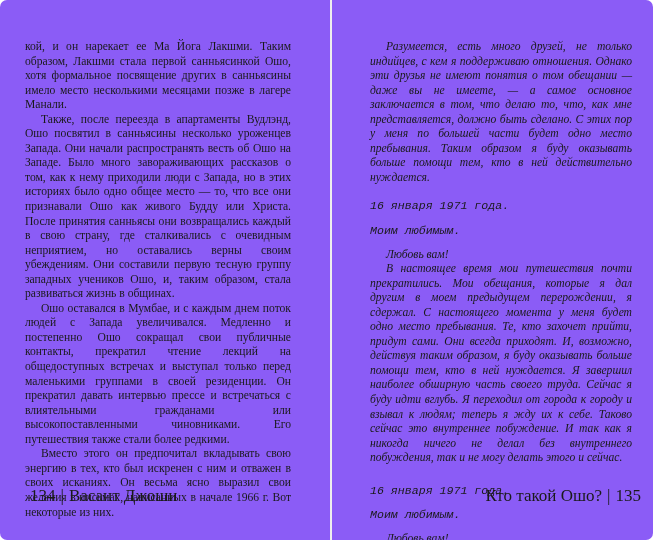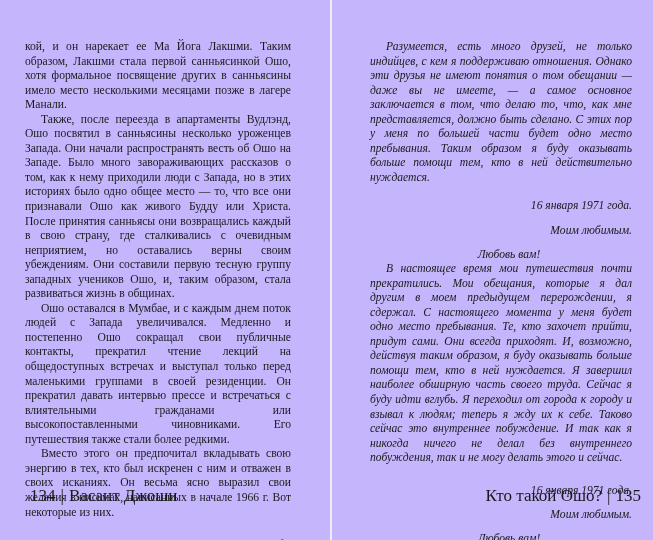--- a/index.html
+++ b/index.html
@@ -3,38 +3,38 @@
   <meta charset="utf-8">
   <style>
     html, body { margin: 0; padding: 0; }
     body {
       width: 653px; height: 540px; overflow: hidden;
       background: #ffffff;
       font-family: "Liberation Serif", "DejaVu Serif", serif;
       color: #1a1a1a;
       position: relative;
     }
-    .spread { position: absolute; inset: 0; background: #c4b5fd; }
+    .spread { position: absolute; inset: 0; background: #8b5cf6; border-radius: 7px; }
     .gutter {
       position: absolute; left: 330px; top: 0; width: 2px; height: 540px;
       background: linear-gradient(to right, #f2f2f2, #e9e9e9, #f4f4f4);
     }
     .page { position: absolute; top: 0; height: 540px; }
     .page-left { left: 0; width: 330px; }
     .page-right { left: 332px; width: 337px; }
 
     .text-block { position: absolute; font-size: 11.6px; line-height: 14.55px; }
     .page-left .text-block { left: 25px; width: 266px; top: 40px; }
     .page-right .text-block { left: 38px; width: 262px; top: 40px; }
 
     p { margin: 0; text-align: justify; text-indent: 16px; hyphens: manual; }
     p.noindent { text-indent: 0; }
     .letter p { font-style: italic; }
-    .salutation { font-style: italic; text-indent: 16px; text-align: center; margin-top: 9px; }
-    .dateline { font-style: italic; text-align: right; text-indent: 0; margin-top: 14px; }
+    .salutation { font-style: italic; text-indent: 16px; text-align: left; margin-top: 9px; }
+    .dateline { font-style: italic; text-align: left; text-indent: 0; margin-top: 14px; font-family: Liberation Mono, monospace; }
     .dateline + .dateline { margin-top: 10px; }
 
     .footer {
       position: absolute; top: 486px; font-size: 17px;
       font-family: "Liberation Serif", serif; color: #1a1a1a;
     }
     .page-left .footer { left: 30px; }
     .page-right .footer { right: 28px; }
     .sep { margin: 0 5px; }
   </style>

